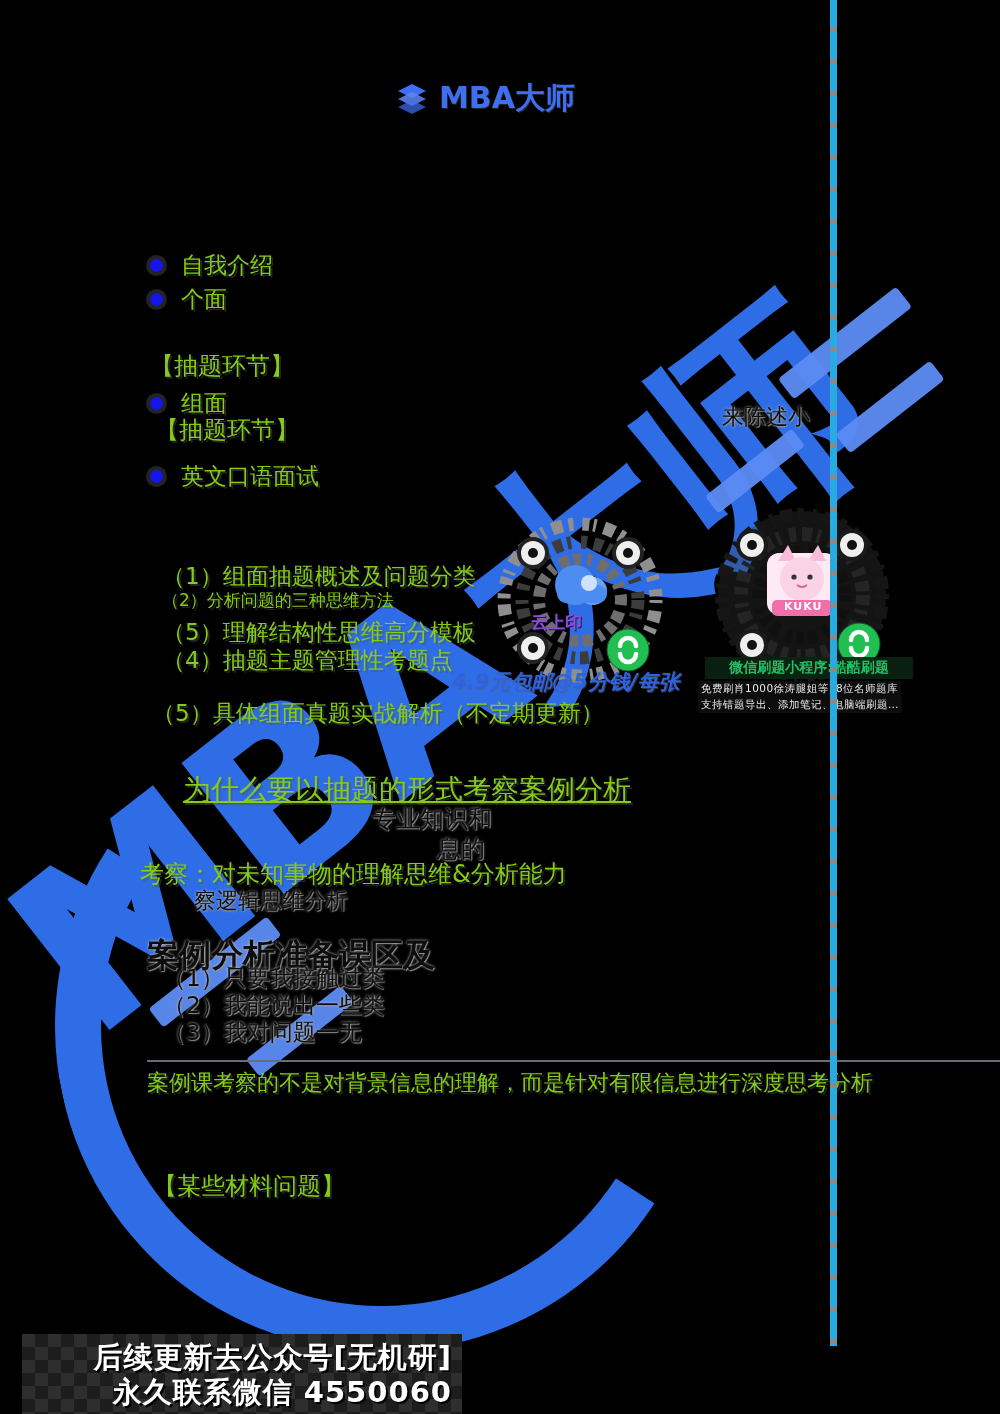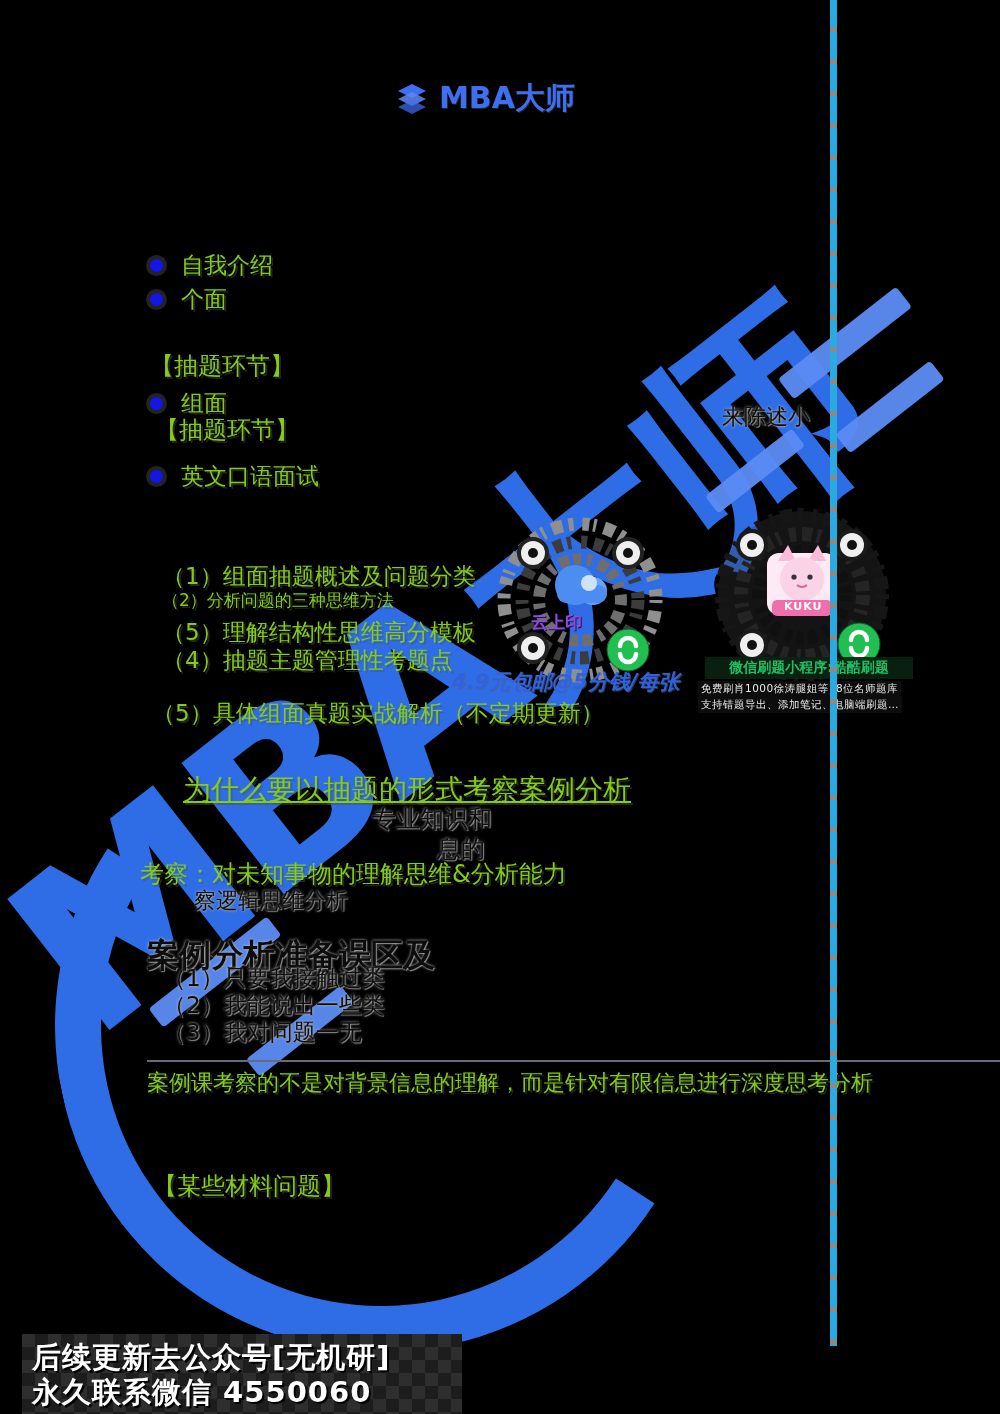--- a/index.html
+++ b/index.html
@@ -27,21 +27,21 @@
               text-shadow:1px 1px 0 rgba(100,100,100,.5);}
   .green-caption{color:#21C065;background:rgba(10,35,18,.9);font-weight:bold;font-size:14px;
                  padding:2px 5px;text-align:center;}
   .tiny-white{color:#e8e8e8;background:rgba(14,14,14,.9);font-size:10.5px;letter-spacing:.5px;
               padding:1px 3px;white-space:nowrap;}
   
   #vrule{width:7px;background:repeating-linear-gradient(180deg,#29ABE2 0 27px,#8a8a8a 27px 32px);}
   
   #footer{background:repeating-conic-gradient(#1d1d1d 0% 25%,#2e2e2e 0% 50%) 0 0/26px 26px;
           padding:6px 10px 8px 10px;line-height:1.22;}
-  #footer div{font-size:29px;letter-spacing:1px;}
+  #footer div{font-size:29px;letter-spacing:1px;text-align:right;}
   .hr-gray{height:2px;background:#6a6a78;}
   .underline{text-decoration:underline;}
 </style>
 </head>
 <body>
 
 <div id="page">
 
   <div id="wm" class="abs" style="left:0;top:0;width:1000px;height:1414px;">
     <div class="abs wm-arc" style="left:55px;top:700px;"></div>

